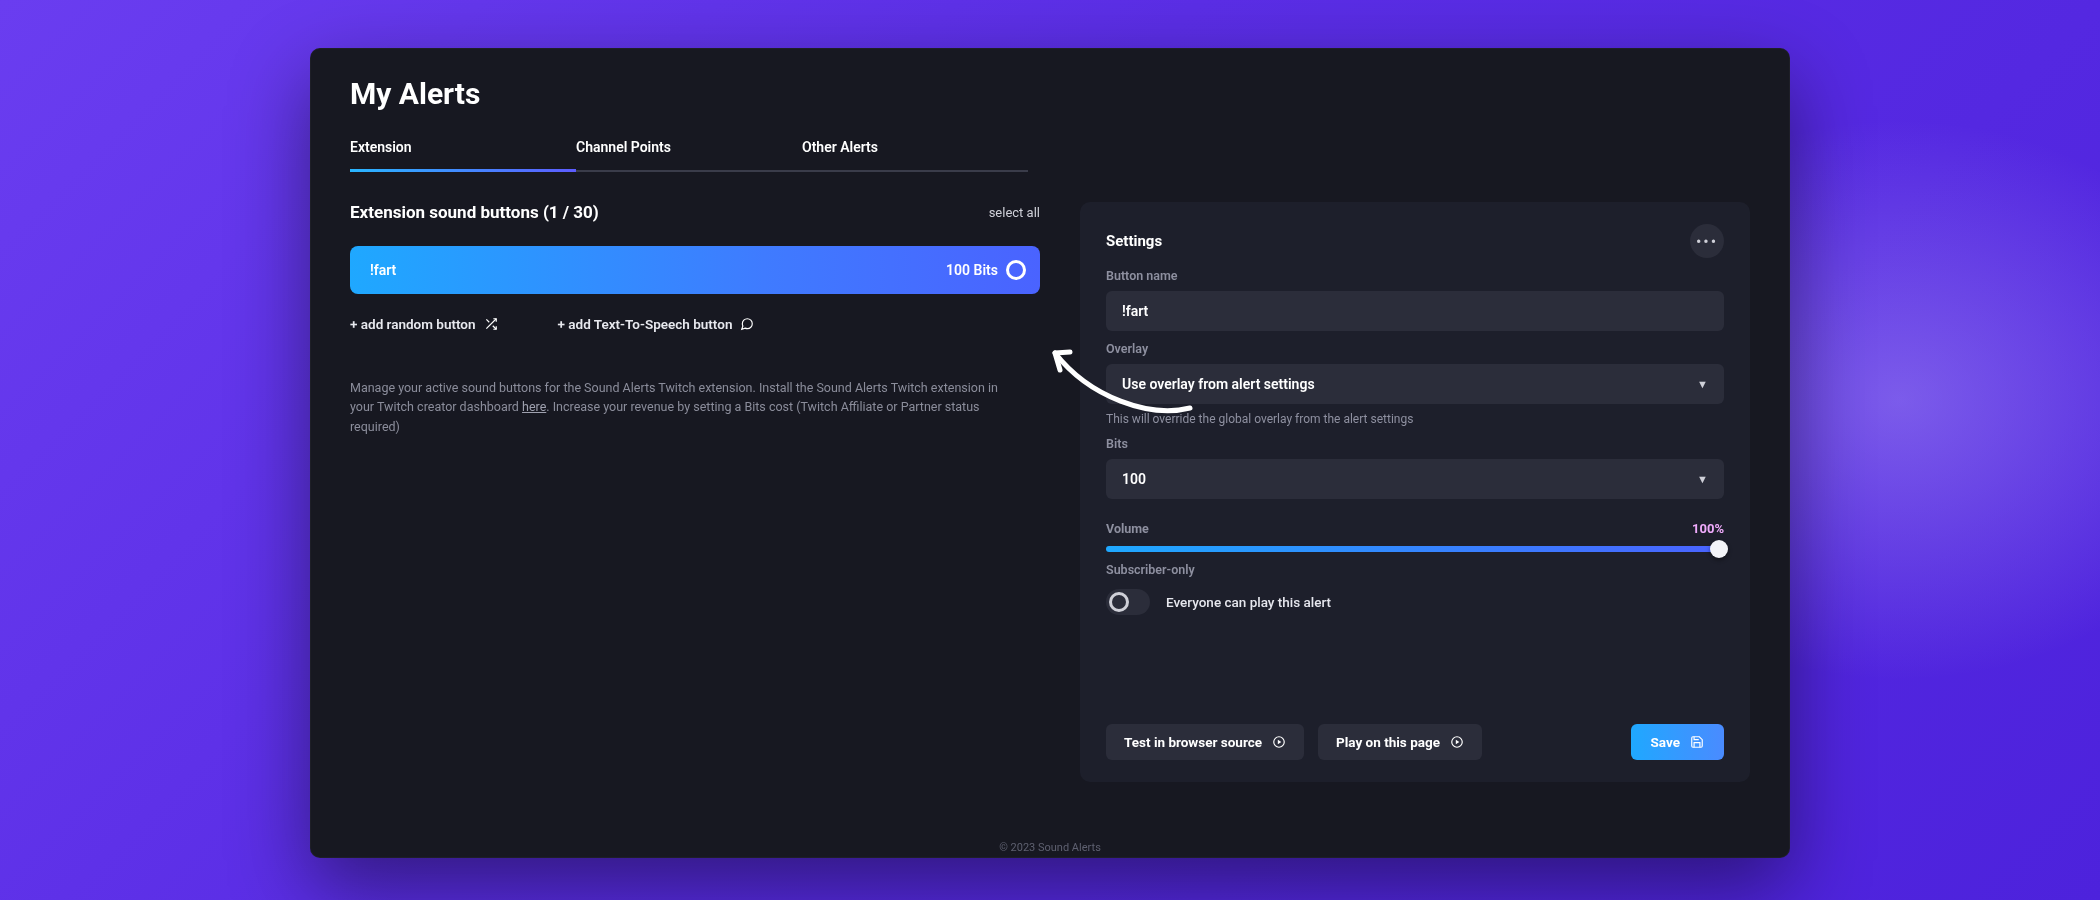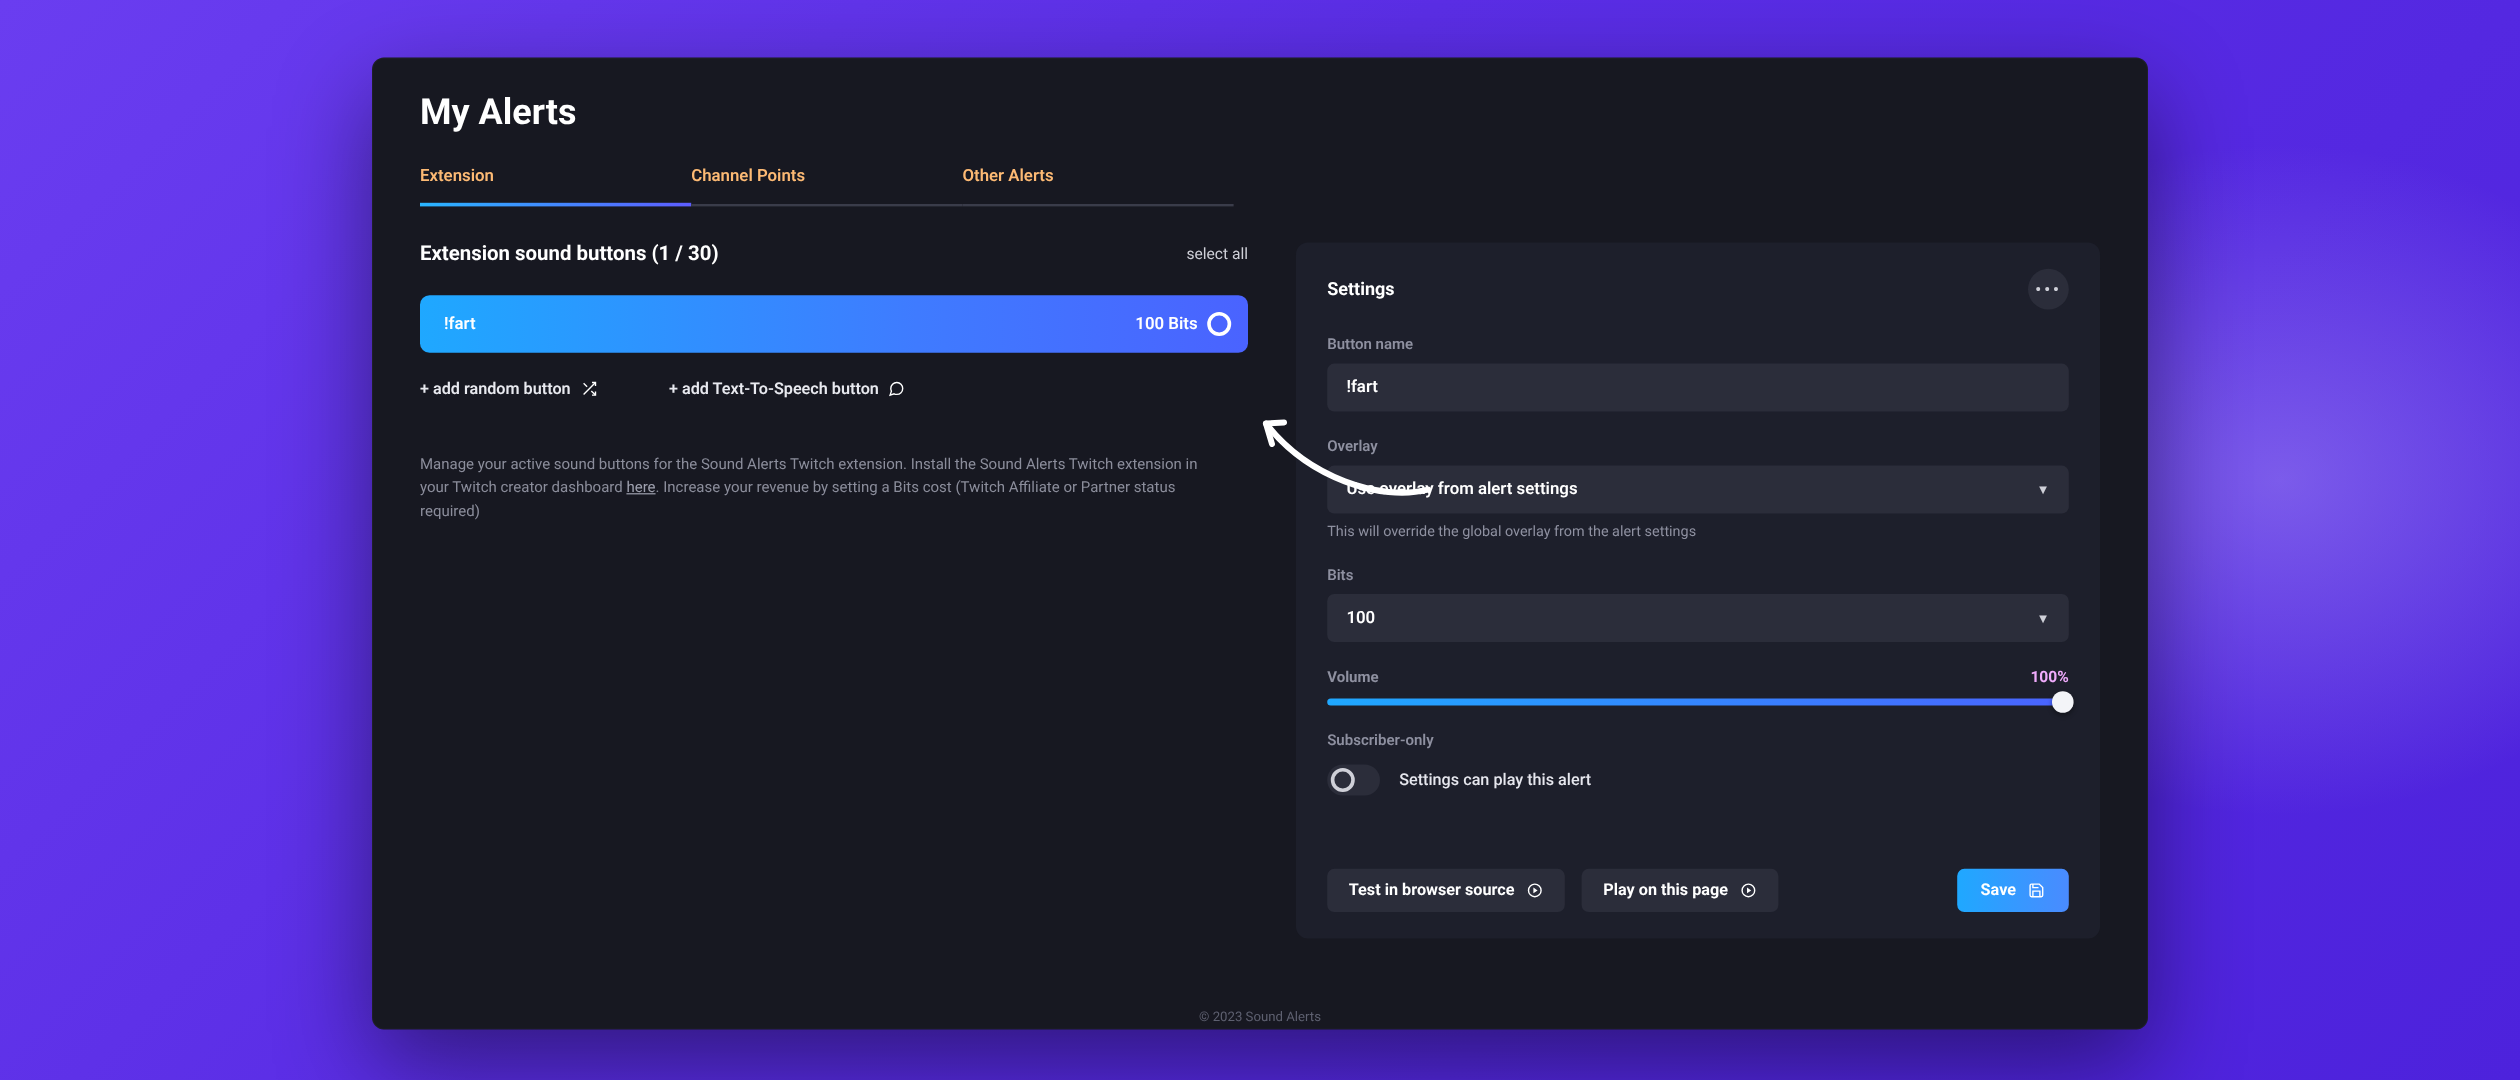--- a/index.html
+++ b/index.html
@@ -12,21 +12,21 @@
   .panel {
     position: absolute; left: 310px; top: 48px; width: 1480px; height: 810px;
     background: #171821; border-radius: 10px;
     box-shadow: 0 30px 80px rgba(0,0,0,0.45), 0 0 0 1px rgba(255,255,255,0.03) inset;
     overflow: hidden;
   }
   .panel-header { padding: 28px 40px 0 40px; }
   .page-title { color: #fff; font-size: 30px; font-weight: 700; }
   .tabs { display: flex; gap: 0; margin-top: 18px; }
   .tab {
-    width: 226px; padding: 10px 0 14px 0; color: #fdba74; font-size: 14px; font-weight: 600;
+    width: 226px; padding: 10px 0 14px 0; color: #ffffff; font-size: 14px; font-weight: 600;
     border-bottom: 2px solid #3a3c4a; cursor: pointer;
   }
   .tab.active { border-bottom: 3px solid; border-image: linear-gradient(90deg,#29b6ff,#5d5cff) 1; }
 
   .body { display: flex; gap: 40px; padding: 30px 40px 30px 40px; height: calc(100% - 115px); }
   .left { flex: 0 0 690px; }
   .right { flex: 1; }
 
   .section-row { display:flex; align-items:center; justify-content:space-between; }
   .section-title { color:#fff; font-size:17px; font-weight:700; }
@@ -58,21 +58,21 @@
   .arrow-svg { position:absolute; left:730px; top:290px; pointer-events:none; }
 
   .settings-card {
     background:#1d1f2b; border-radius:10px; width:100%; height:580px;
     padding:22px 26px; position:relative;
   }
   .settings-head { display:flex; justify-content:space-between; align-items:center; }
   .settings-head h3 { color:#fff; font-size:15px; font-weight:700; }
   .kebab { width:34px; height:34px; border-radius:50%; background:#2b2d3a; display:flex; align-items:center; justify-content:center; color:#cfd0d8; font-size:16px; cursor:pointer; letter-spacing:2px; }
 
-  .field-label { color:#8e90a0; font-size:12.5px; font-weight:600; margin-top:22px; }
+  .field-label { color:#8e90a0; font-size:12.5px; font-weight:600; margin-top:10px; }
   .text-input {
     margin-top:8px; width:100%; height:40px; background:#2b2d3a; border:none; border-radius:6px;
     color:#fff; font-size:14px; font-weight:600; padding:0 16px;
   }
   .select {
     margin-top:8px; width:100%; height:40px; background:#2b2d3a; border:none; border-radius:6px;
     color:#fff; font-size:14px; font-weight:600; padding:0 16px;
     display:flex; align-items:center; justify-content:space-between; cursor:pointer;
   }
   .select .caret { font-size:11px; color:#cfd0d8; }
@@ -214,21 +214,21 @@
         </div>
         <div class="slider">
           <div class="knob"></div>
         </div>
 
         <div class="field-label">Subscriber-only</div>
         <div class="toggle-row">
           <div class="toggle">
               <div class="dot"></div>
             </div>
-          <span class="toggle-text">Settings can play this alert</span>
+          <span class="toggle-text">Everyone can play this alert</span>
         </div>
 
         <div class="card-footer">
           <div class="foot-left">
             <button class="ghost-btn">
               <span>Test in browser source</span>
               <svg class="mini-icon" viewBox="0 0 24 24" fill="#fff">
                   <circle cx="12" cy="12" r="9" fill="none" stroke="#fff" stroke-width="2"></circle>
                   <path d="M10 8l6 4-6 4z"></path>
                 </svg>

